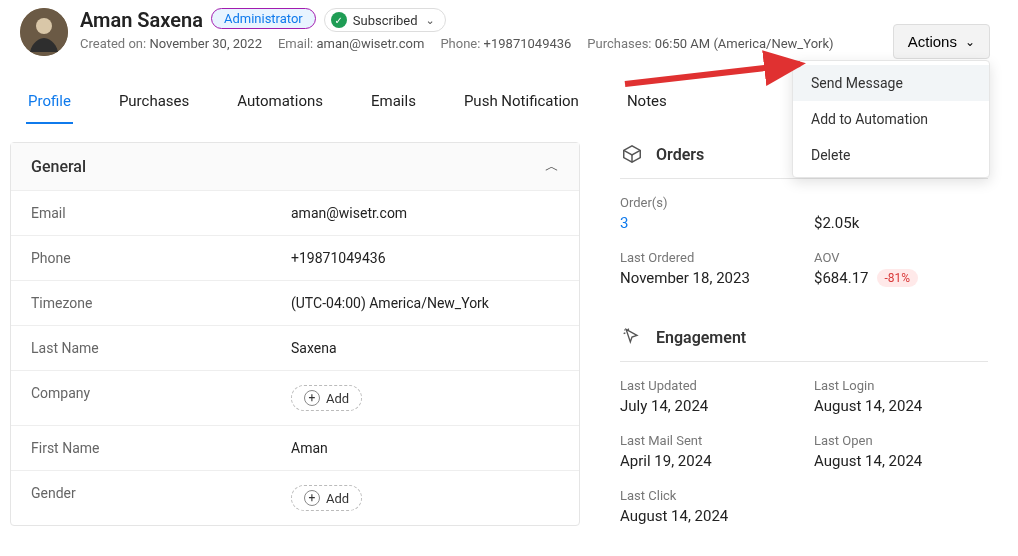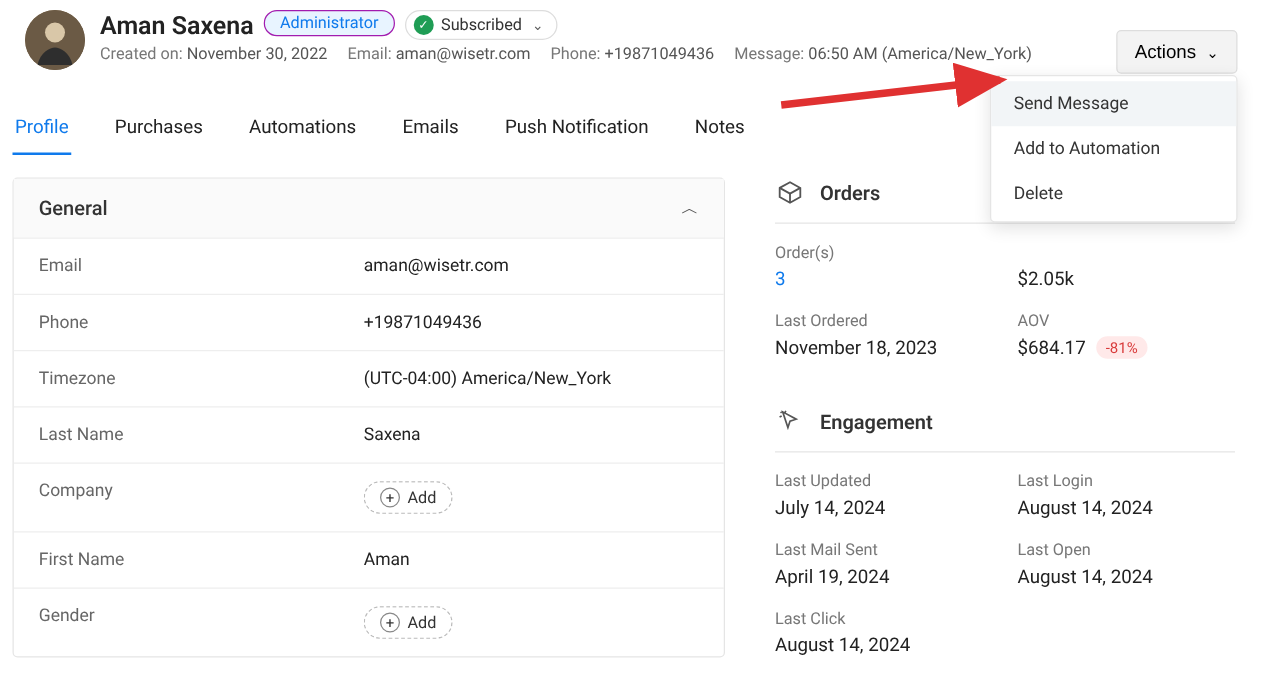--- a/index.html
+++ b/index.html
@@ -114,23 +114,24 @@
 .actions-menu .item.highlight { background: #f2f5f7; }
 .arrow-svg {
   position: absolute;
   top: 34px;
   left: 620px;
   z-index: 20;
   pointer-events: none;
 }
 .tabs {
   display: flex;
-  gap: 33px;
+  gap: 44px;
   padding: 24px 20px 0 10px;
   border-bottom: none;
+  margin-left: 16px;
 }
 .tab {
   padding: 8px 2px 12px 2px;
   font-size: 15px;
   color: #222;
   cursor: pointer;
   border-bottom: 2px solid transparent;
 }
 .tab.active {
   color: #0f7aec;
@@ -254,21 +255,21 @@
       <span class="sub-badge">
         <span class="check-circle">✓</span>
         <span>Subscribed</span>
         <span class="chev">⌄</span>
       </span>
     </div>
     <div class="meta-row">
       <span><span class="label">Created on:</span> <span>November 30, 2022</span></span>
       <span><span class="label">Email:</span> <span>aman@wisetr.com</span></span>
       <span><span class="label">Phone:</span> <span>+19871049436</span></span>
-      <span><span class="label">Message:</span> <span>06:50 AM (America/New_York)</span></span>
+      <span><span class="label">Purchases:</span> <span>06:50 AM (America/New_York)</span></span>
     </div>
   </div>
   <button class="actions-btn">
     <span>Actions</span>
     <span style="font-size:12px;">⌄</span>
   </button>
   <div class="actions-menu">
     <div class="item highlight">Send Message</div>
     <div class="item">Add to Automation</div>
     <div class="item">Delete</div>

